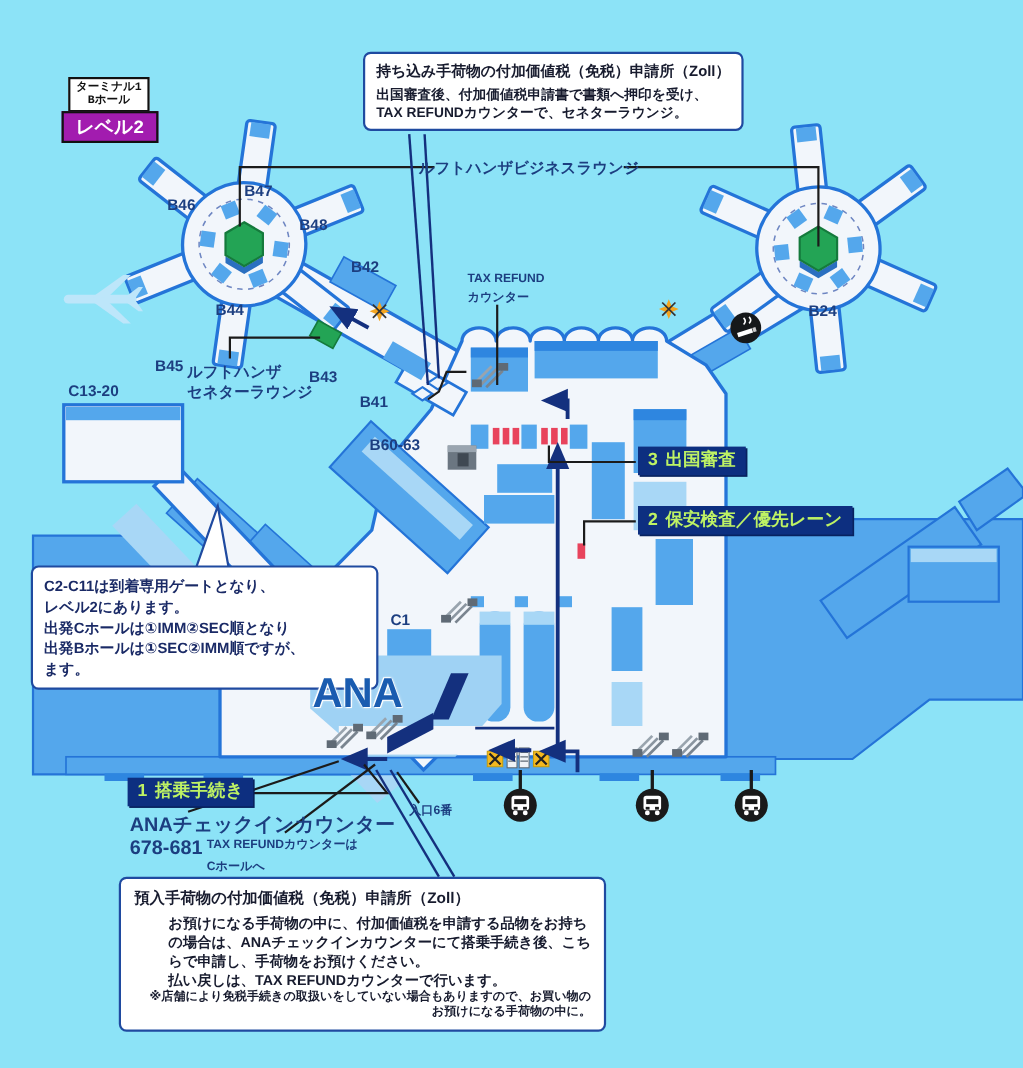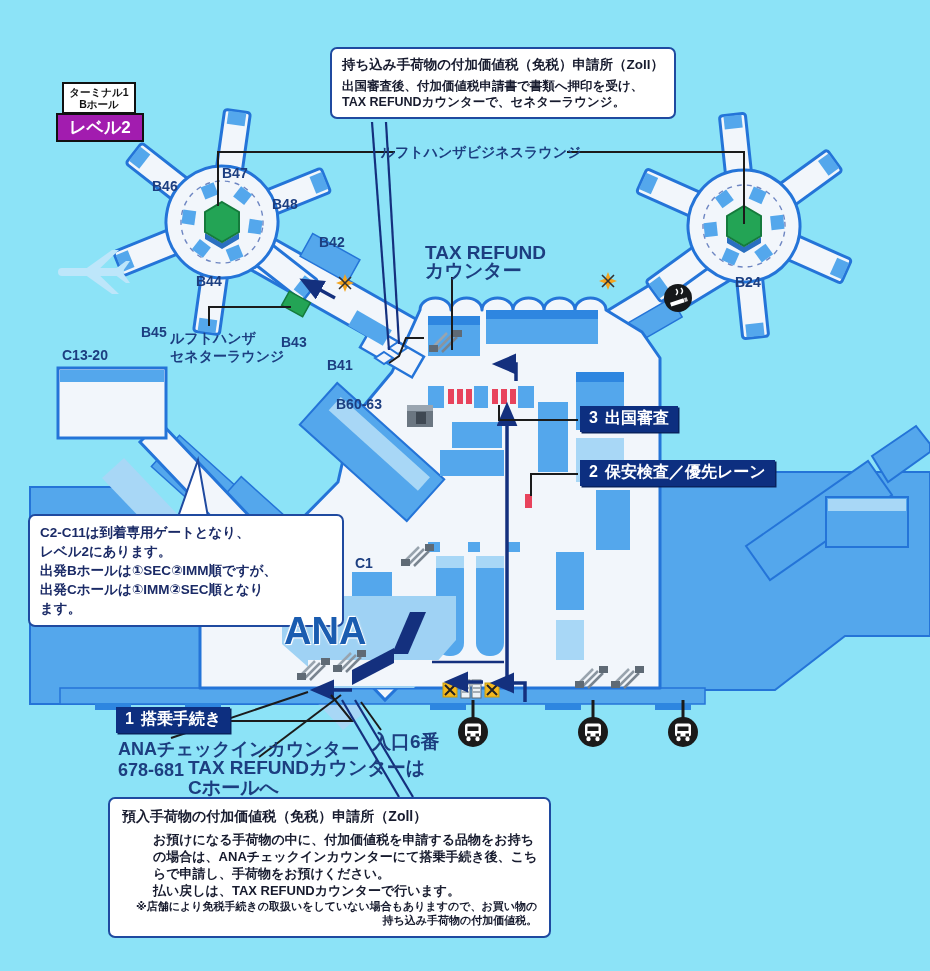--- a/index.html
+++ b/index.html
@@ -1,35 +1,35 @@
 <!DOCTYPE html>
 <html><head>
 <meta charset="utf-8">
 <style>
   html,body{margin:0;padding:0;}
   body{font-family:"Liberation Sans","DejaVu Sans",sans-serif;}
   .stage{position:relative;width:930px;height:971px;background:#8ce3f7;overflow:hidden;}
   .stage svg{position:absolute;left:0;top:0;}
   .lbl{position:absolute;font-weight:bold;color:#1c3e80;font-size:14px;white-space:nowrap;line-height:1.15;}
-  .lbl.big{font-size:19px;}
+  .lbl.big{font-size:11px;}
   .lbl.center{transform:translateX(-50%);}
-  .stepbox{position:absolute;background:#0d2f80;color:#ffffff;font-weight:bold;font-size:16px;
+  .stepbox{position:absolute;background:#0d2f80;color:#bef264;font-weight:bold;font-size:16px;
            padding:2px 9px 3px 9px;white-space:nowrap;box-shadow:1.5px 1.5px 0 #08225f;}
   .stepbox .num{margin-right:7px;}
   .callout{position:absolute;background:#ffffff;border:2px solid #1f4aa0;border-radius:7px;
            padding:7px 10px;color:#171b2e;}
   .callout .ttl{font-weight:bold;font-size:13.5px;margin-bottom:4px;white-space:nowrap;}
   .callout .ln{font-weight:bold;font-size:12.5px;line-height:16px;white-space:nowrap;}
   .callout.left-note .ln{font-size:13.5px;line-height:19px;color:#1a2a66;}
   .callout.bottom-note{padding:9px 12px;}
   .callout.bottom-note .ttl{font-size:14px;margin-bottom:5px;}
   .callout.bottom-note .ln{font-size:13px;line-height:17px;margin-left:31px;}
   .callout.bottom-note .note{font-weight:bold;font-size:11px;line-height:14px;white-space:nowrap;text-align:right;}
   .callout.bottom-note .note.indent{padding-left:11px;}
-  .badge{position:absolute;left:56px;top:82px;}
+  .badge{position:absolute;left:56px;top:70px;font-family:Liberation Mono, monospace;}
   .badge .hall{margin-left:6px;width:70px;border:2px solid #111;background:#fff;color:#111;
                font-size:10.5px;line-height:12px;font-weight:bold;text-align:center;padding:2px 0;}
   .badge .lvl{width:84px;background:#a21caf;border:2px solid #111;color:#fff;font-size:17px;
               font-weight:bold;text-align:center;padding:1px 0;margin-top:-1px;}
   .ana{position:absolute;left:284px;top:610px;font-size:38px;font-weight:bold;
        color:#1a5cb0;letter-spacing:0px;
        text-shadow:0 0 2px #fff,0 0 3px #fff,1px 1px 0 #fff,-1px -1px 0 #fff;text-align:center;}
   .twoline{line-height:18px;}
 </style>
 </head>
@@ -356,22 +356,22 @@
 <div class="stepbox" style="left:580px;top:460px;">
   <span class="num">2</span><span>保安検査／優先レーン</span>
 </div>
 <div class="stepbox" style="left:116px;top:707px;">
   <span class="num">1</span><span>搭乗手続き</span>
 </div>
 
 <div class="callout left-note" style="left:28px;top:514px;width:292px;">
   <div class="ln">C2-C11は到着専用ゲートとなり、</div>
   <div class="ln">レベル2にあります。</div>
+  <div class="ln">出発Cホールは①IMM②SEC順となり</div>
   <div class="ln">出発Bホールは①SEC②IMM順ですが、</div>
-  <div class="ln">出発Cホールは①IMM②SEC順となり</div>
   <div class="ln">ます。</div>
 </div>
 
 <div class="ana">ANA</div>
 
 <div class="lbl" style="left:118px;top:739px;font-size:18px;">
   <div>ANAチェックインカウンター</div>
   <div>678-681</div>
 </div>
 
@@ -382,16 +382,16 @@
 
 <div class="lbl big" style="left:372px;top:731px;">入口6番</div>
 
 <div class="callout bottom-note" style="left:108px;top:797px;">
   <div class="ttl">預入手荷物の付加価値税（免税）申請所（Zoll）</div>
   <div class="ln">お預けになる手荷物の中に、付加価値税を申請する品物をお持ち</div>
   <div class="ln">の場合は、ANAチェックインカウンターにて搭乗手続き後、こち</div>
   <div class="ln">らで申請し、手荷物をお預けください。</div>
   <div class="ln">払い戻しは、TAX REFUNDカウンターで行います。</div>
   <div class="note">※店舗により免税手続きの取扱いをしていない場合もありますので、お買い物の</div>
-  <div class="note indent">持ち込み手荷物の付加価値税。</div>
+  <div class="note indent">お預けになる手荷物の中に。</div>
 </div>
 
 </div>
 
 </body></html>

